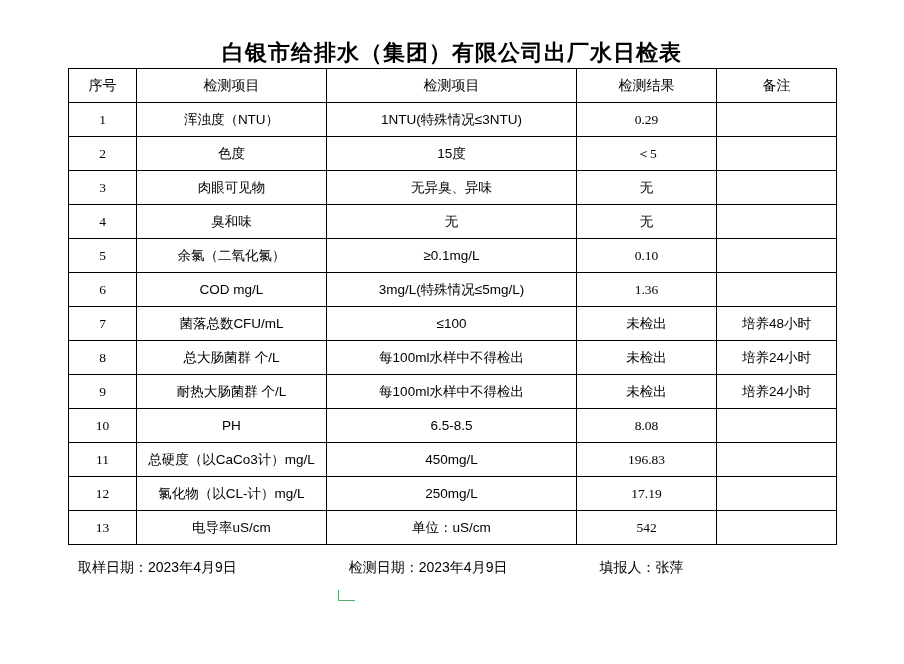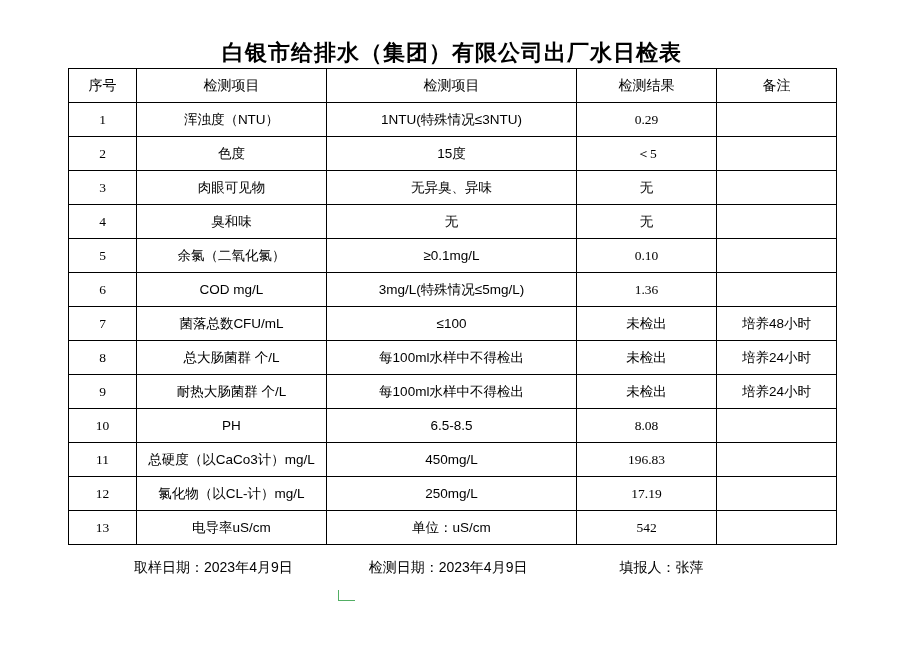--- a/index.html
+++ b/index.html
@@ -66,31 +66,31 @@
   }
   .mono-ish {
     font-family: Liberation Sans, sans-serif;
     font-size: 13.5px;
   }
   .item-cell {
     font-size: 14px;
   }
   .footer {
     margin-top: 14px;
-    padding: 0 104px;
+    padding: 0 48px;
     display: flex;
     box-sizing: border-box;
     width: 904px;
   }
   .footer .f-item {
     font-size: 14px;
     white-space: nowrap;
   }
   .footer .f1 { margin-left: 30px; }
-  .footer .f2 { margin-left: 76px; }
+  .footer .f2 { margin-left: 112px; }
   .footer .f3 { margin-left: 92px; text-align: right; }
   .corner-mark {
     position: absolute;
     left: 338px;
     top: 552px;
     width: 16px;
     height: 10px;
     border-left: 1px solid #35a04a;
     border-bottom: 1px solid #35a04a;
     opacity: 0.85;

